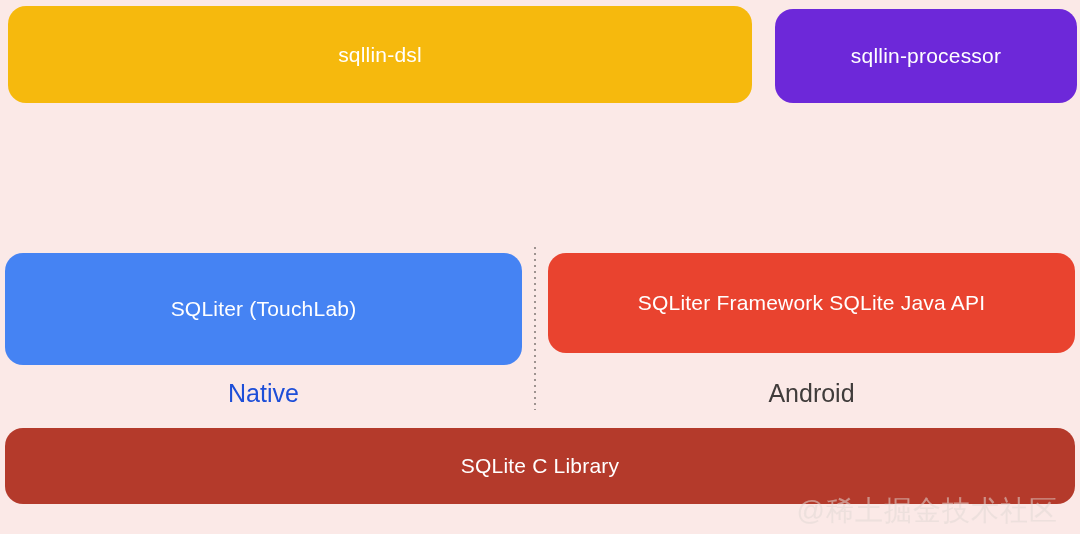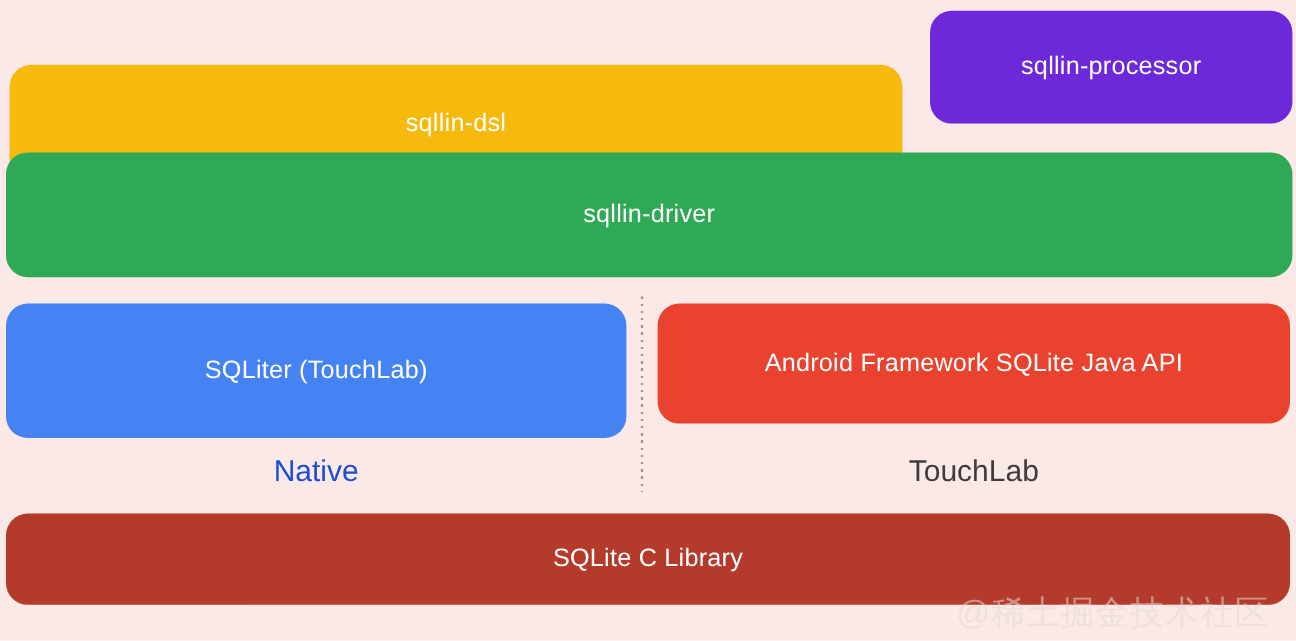--- a/index.html
+++ b/index.html
@@ -18,21 +18,21 @@
     position: absolute;
     border-radius: 18px;
     display: flex;
     align-items: center;
     justify-content: center;
     color: #ffffff;
     font-size: 21px;
     letter-spacing: 0.2px;
     white-space: nowrap;
   }
-  .box-dsl        { left: 8px;   top: 6px;   width: 744px;  height: 97px; margin-top: 48px; }
+  .box-dsl        { left: 8px;   top: 6px;   width: 744px;  height: 97px; }
   .box-processor  { left: 775px; top: 9px;   width: 302px;  height: 94px; }
   .box-driver     { left: 5px;   top: 127px; width: 1072px; height: 104px; }
   .box-sqliter    { left: 5px;   top: 253px; width: 517px;  height: 112px; }
   .box-android    { left: 548px; top: 253px; width: 527px;  height: 100px; }
   .box-sqlitec    { left: 5px;   top: 428px; width: 1070px; height: 76px; }
   .platform-label {
     position: absolute;
     top: 376px;
     height: 34px;
     display: flex;
@@ -64,40 +64,37 @@
 <div class="stage" style="background: rgb(251, 233, 231);">
 
   <div class="box box-dsl" style="background: rgb(246, 185, 13);">
     <span>sqllin-dsl</span>
   </div>
 
   <div class="box box-processor" style="background: #6d28d9;">
     <span>sqllin-processor</span>
   </div>
 
-  <div class="box box-driver" style="background: rgb(47, 169, 86);">
-    <span>sqllin-driver</span>
-  </div>
 
   <div class="box box-sqliter" style="background: rgb(69, 131, 243);">
     <span>SQLiter (TouchLab)</span>
   </div>
 
   <div class="box box-android" style="background: rgb(233, 67, 47);">
-    <span>Android Framework SQLite Java API</span>
+    <span>SQLiter Framework SQLite Java API</span>
   </div>
 
   <div class="divider" style="background: repeating-linear-gradient(rgb(158, 147, 144) 0px, rgb(158, 147, 144) 2px, transparent 2px, transparent 6px);"></div>
 
   <div class="platform-label label-native" style="color: #1d4ed8;">
     <span>Native</span>
   </div>
 
   <div class="platform-label label-android" style="color: rgb(64, 60, 59);">
-    <span>TouchLab</span>
+    <span>Android</span>
   </div>
 
   <div class="box box-sqlitec" style="background: rgb(180, 58, 43);">
     <span>SQLite C Library</span>
   </div>
 
   <div class="watermark" style="color: rgba(226, 216, 214, 0.55);">@稀土掘金技术社区</div>
 
 </div>
 

